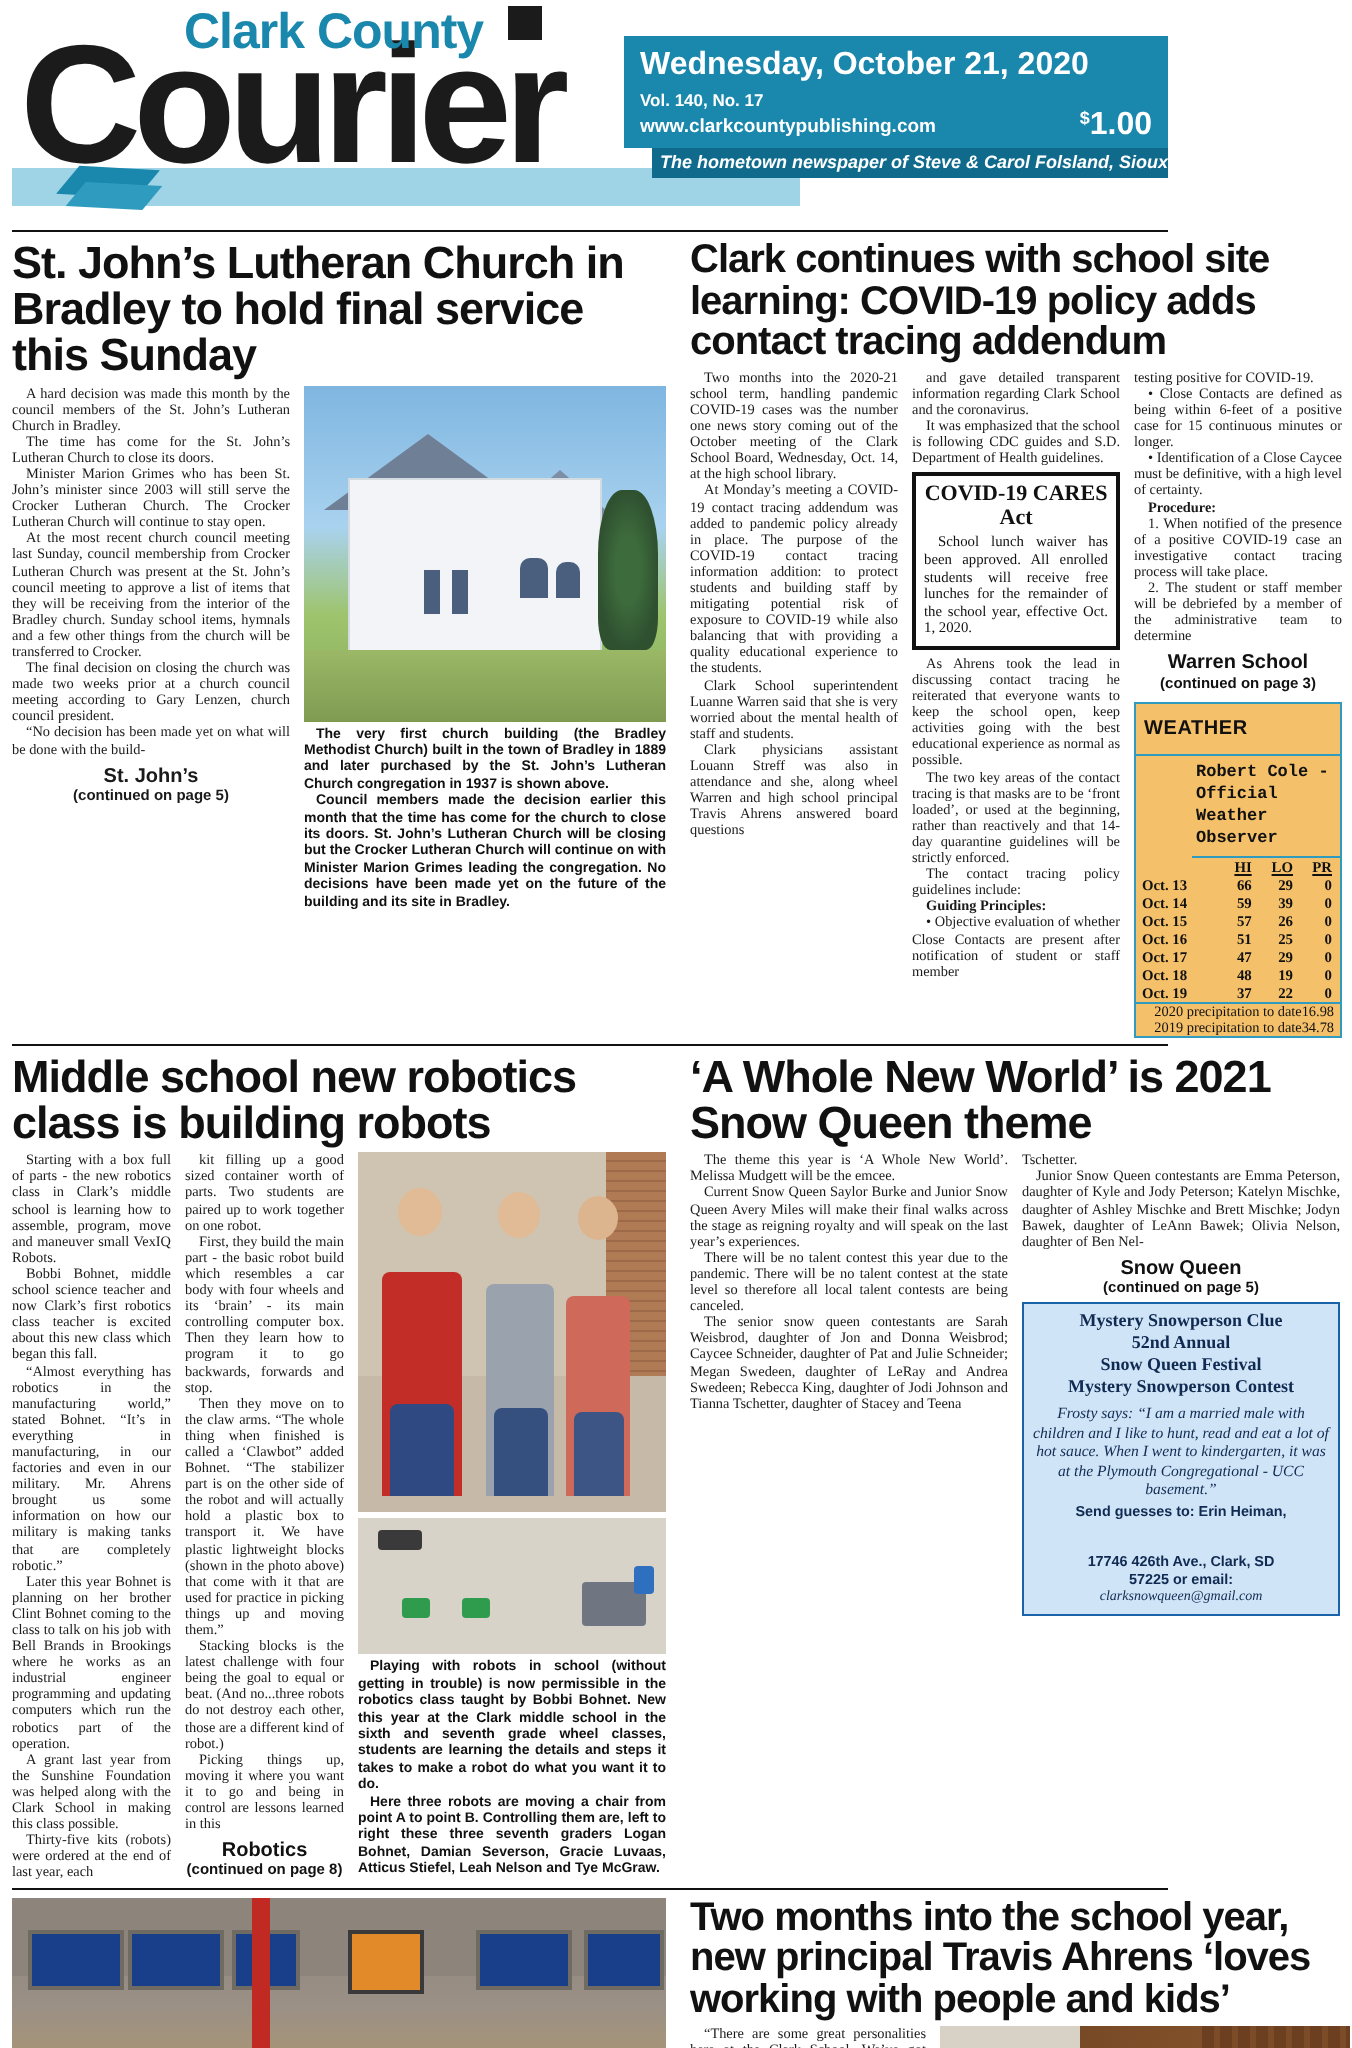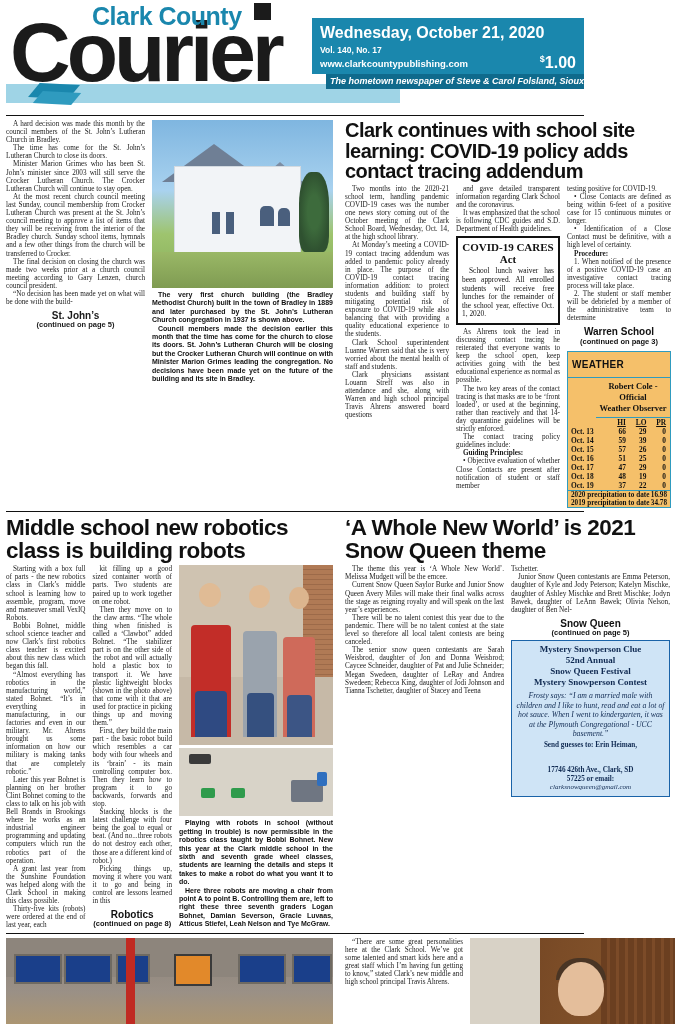--- a/index.html
+++ b/index.html
@@ -253,22 +253,21 @@
   }
   .wx-title {
     font-family: "Liberation Sans", sans-serif;
     font-weight: bold;
     font-size: 10px;
     padding: 7px 4px;
     border-bottom: 1.5px solid #2f9bbf;
     letter-spacing: 0.3px;
   }
   .wx-observer {
-    text-align: center;
-    font-family: Liberation Serif, serif;
+    font-family: Liberation Mono, monospace;
     font-weight: bold;
     font-size: 8.5px;
     line-height: 11px;
     padding: 3px 2px 3px 2px;
     border-bottom: 1.5px solid #2f9bbf;
     margin-left: 28px;
   }
   .wx-table {
     width: 100%;
     border-collapse: collapse;
@@ -281,24 +280,24 @@
     padding: 0 4px 0 0;
     font-size: 7.4px;
     text-decoration: underline;
   }
   .wx-table th.lbl { text-align: left; }
   .wx-table td { padding: 0 4px 0 3px; }
   .wx-table td.d { text-align: left; white-space: nowrap; }
   .wx-table td.v { text-align: right; }
   .wx-foot {
     font-family: "Liberation Serif", serif;
-    font-weight: bold;
+    font-weight: normal;
     font-size: 7.2px;
     display: flex;
-    justify-content: space-between;
+    justify-content: flex-end;
     padding: 0 3px;
     border-top: 1px solid #2f9bbf;
   }
   .wx-foot.second { border-top: none; }
 
   
   .cares {
     border: 2.5px solid #111;
     padding: 3px 4px 4px 4px;
     margin: 3px 0;
@@ -351,21 +350,21 @@
   }
   .sq-italic {
     font-family: "Liberation Serif", serif;
     font-style: italic;
     font-size: 7.8px;
     line-height: 9.4px;
     margin-top: 3px;
     color: #102a52;
   }
   .sq-send {
-    font-family: Liberation Serif, serif;
+    font-family: Liberation Sans, sans-serif;
     font-weight: bold;
     font-size: 7.2px;
     line-height: 8.6px;
     margin-top: 3px;
     color: #102a52;
   }
   .sq-email {
     font-family: "Liberation Serif", serif;
     font-style: italic;
     font-size: 7px;
@@ -421,20 +420,21 @@
       </div>
       <div class="mh-subband">The hometown newspaper of Steve &amp; Carol Folsland, Sioux Falls, SD</div>
     </div>
   </div>
 
   <div class="hrule"></div>
 
   <div class="top-wrap">
 
     <div class="top-left">
+      <h1 class="hl hl-xl">St. John’s Lutheran Church in Bradley to hold final service this Sunday</h1>
       <div class="art-cols">
         <div class="col bt" style="width:140px">
           <p>A hard decision was made this month by the council members of the St. John’s Lutheran Church in Bradley.</p>
           <p>The time has come for the St. John’s Lutheran Church to close its doors.</p>
           <p>Minister Marion Grimes who has been St. John’s minister since 2003 will still serve the Crocker Lutheran Church. The Crocker Lutheran Church will continue to stay open.</p>
           <p>At the most recent church council meeting last Sunday, council membership from Crocker Lutheran Church was present at the St. John’s council meeting to approve a list of items that they will be receiving from the interior of the Bradley church. Sunday school items, hymnals and a few other things from the church will be transferred to Crocker.</p>
           <p>The final decision on closing the church was made two weeks prior at a church council meeting according to Gary Lenzen, church council president.</p>
           <p>“No decision has been made yet on what will be done with the build-</p>
           <div class="jump">
             <div class="j1">St. John’s</div>
@@ -463,21 +463,21 @@
 
     <div class="top-div"></div>
 
     <div class="top-right">
       <h1 class="hl hl-lg">Clark continues with school site learning: COVID-19 policy adds contact tracing addendum</h1>
       <div class="art-cols">
         <div class="col bt" style="width:104px">
           <p>Two months into the 2020-21 school term, handling pandemic COVID-19 cases was the number one news story coming out of the October meeting of the Clark School Board, Wednesday, Oct. 14, at the high school library.</p>
           <p>At Monday’s meeting a COVID-19 contact tracing addendum was added to pandemic policy already in place. The purpose of the COVID-19 contact tracing information addition: to protect students and building staff by mitigating potential risk of exposure to COVID-19 while also balancing that with providing a quality educational experience to the students.</p>
           <p>Clark School superintendent Luanne Warren said that she is very worried about the mental health of staff and students.</p>
-          <p>Clark physicians assistant Louann Streff was also in attendance and she, along with Warren and high school principal Travis Ahrens answered board questions</p>
+          <p>Clark physicians assistant Louann Streff was also in attendance and she, along wheel Warren and high school principal Travis Ahrens answered board questions</p>
         </div>
         <div class="col" style="width:104px">
           <div class="bt">
             <p>and gave detailed transparent information regarding Clark School and the coronavirus.</p>
             <p>It was emphasized that the school is following CDC guides and S.D. Department of Health guidelines.</p>
           </div>
           <div class="cares">
             <div class="cares-title">COVID-19 CARES Act</div>
             <div class="cares-body">School lunch waiver has been approved.  All enrolled students will receive free lunches for the remainder of the school year, effective Oct. 1, 2020.</div>
           </div>
@@ -486,21 +486,21 @@
             <p>The two key areas of the contact tracing is that masks are to be ‘front loaded’, or used at the beginning, rather than reactively and that 14-day quarantine guidelines will be strictly enforced.</p>
             <p>The contact tracing policy guidelines include:</p>
             <p style="text-indent:7px;font-weight:bold">Guiding Principles:</p>
             <p>• Objective evaluation of whether Close Contacts are present after notification of student or staff member</p>
           </div>
         </div>
         <div class="col" style="width:104px">
           <div class="bt">
             <p style="text-indent:0">testing positive for COVID-19.</p>
             <p>• Close Contacts are defined as being within 6-feet of a positive case for 15 continuous minutes or longer.</p>
-            <p>• Identification of a Close Contact must be definitive, with a high level of certainty.</p>
+            <p>• Identification of a Close Caycee must be definitive, with a high level of certainty.</p>
             <p style="font-weight:bold">Procedure:</p>
             <p>1. When notified of the presence of a positive COVID-19 case an investigative contact tracing process will take place.</p>
             <p>2. The student or staff member will be debriefed by a member of the administrative team to determine</p>
           </div>
           <div class="jump">
             <div class="j1">Warren School</div>
             <div class="j2">(continued on page 3)</div>
           </div>
 
           <div class="weather">
@@ -588,22 +588,22 @@
           <p>Starting with a box full of parts - the new robotics class in Clark’s middle school is learning how to assemble, program, move and maneuver small VexIQ Robots.</p>
           <p>Bobbi Bohnet, middle school science teacher and now Clark’s first robotics class teacher is excited about this new class which began this fall.</p>
           <p>“Almost everything has robotics in the manufacturing world,” stated Bohnet.  “It’s in everything in manufacturing, in our factories and even in our military.  Mr. Ahrens brought us some information on how our military is making tanks that are completely robotic.”</p>
           <p>Later this year Bohnet is planning on her brother Clint Bohnet coming to the class to talk on his job with Bell Brands in Brookings where he works as an industrial engineer programming and updating computers which run the robotics part of the operation.</p>
           <p>A grant last year from the Sunshine Foundation was helped along with the Clark School in making this class possible.</p>
           <p>Thirty-five kits (robots) were ordered at the end of last year, each</p>
         </div>
         <div class="col" style="width:82px">
           <div class="bt">
             <p>kit filling up a good sized container worth of parts.  Two students are paired up to work together on one robot.</p>
+            <p>First, they build the main part - the basic robot build which resembles a car body with four wheels and its ‘brain’ - its main controlling computer box. Then they learn how to program it to go backwards, forwards and stop.</p>
             <p>Then they move on to the claw arms. “The whole thing when finished is called a ‘Clawbot” added Bohnet. “The stabilizer part is on the other side of the robot and will actually hold a plastic box to transport it.  We have plastic lightweight blocks (shown in the photo above) that come with it that are used for practice in picking things up and moving them.”</p>
-            <p>First, they build the main part - the basic robot build which resembles a car body with four wheels and its ‘brain’ - its main controlling computer box. Then they learn how to program it to go backwards, forwards and stop.</p>
             <p>Stacking blocks is the latest challenge with four being the goal to equal or beat.  (And no...three robots do not destroy each other, those are a different kind of robot.)</p>
             <p>Picking things up, moving it where you want it to go and being in control are lessons learned in this</p>
           </div>
           <div class="jump">
             <div class="j1">Robotics</div>
             <div class="j2">(continued on page 8)</div>
           </div>
         </div>
         <div class="col" style="width:154px">
           <div class="photo robo-photo1">
@@ -694,20 +694,21 @@
         <div class="cap2" style="left:152px; top:90px; width:30px; height:12px;"></div>
         <div class="face" style="left:154px; top:100px; width:26px; height:26px;"></div>
 
       </div>
 
     </div>
 
     <div class="top-div"></div>
 
     <div class="robo-right">
+      <h1 class="hl hl-lg">Two months into the school year, new principal Travis Ahrens ‘loves working with people and kids’</h1>
       <div class="art-cols">
         <div class="col bt" style="width:118px">
           <p>“There are some great personalities here at the Clark School.  We’ve got some talented and smart kids here and a great staff which I’m having fun getting to know,” stated Clark’s new middle and high school principal Travis Ahrens.</p>
 
         </div>
         <div class="col" style="width:205px">
           <div class="photo prin-photo">
             <div class="walllight"></div>
 
             <div class="door"></div>

